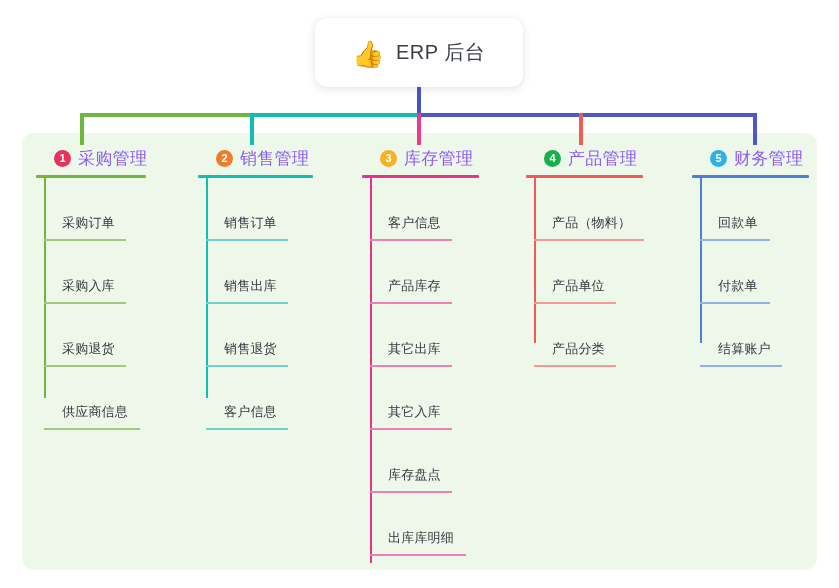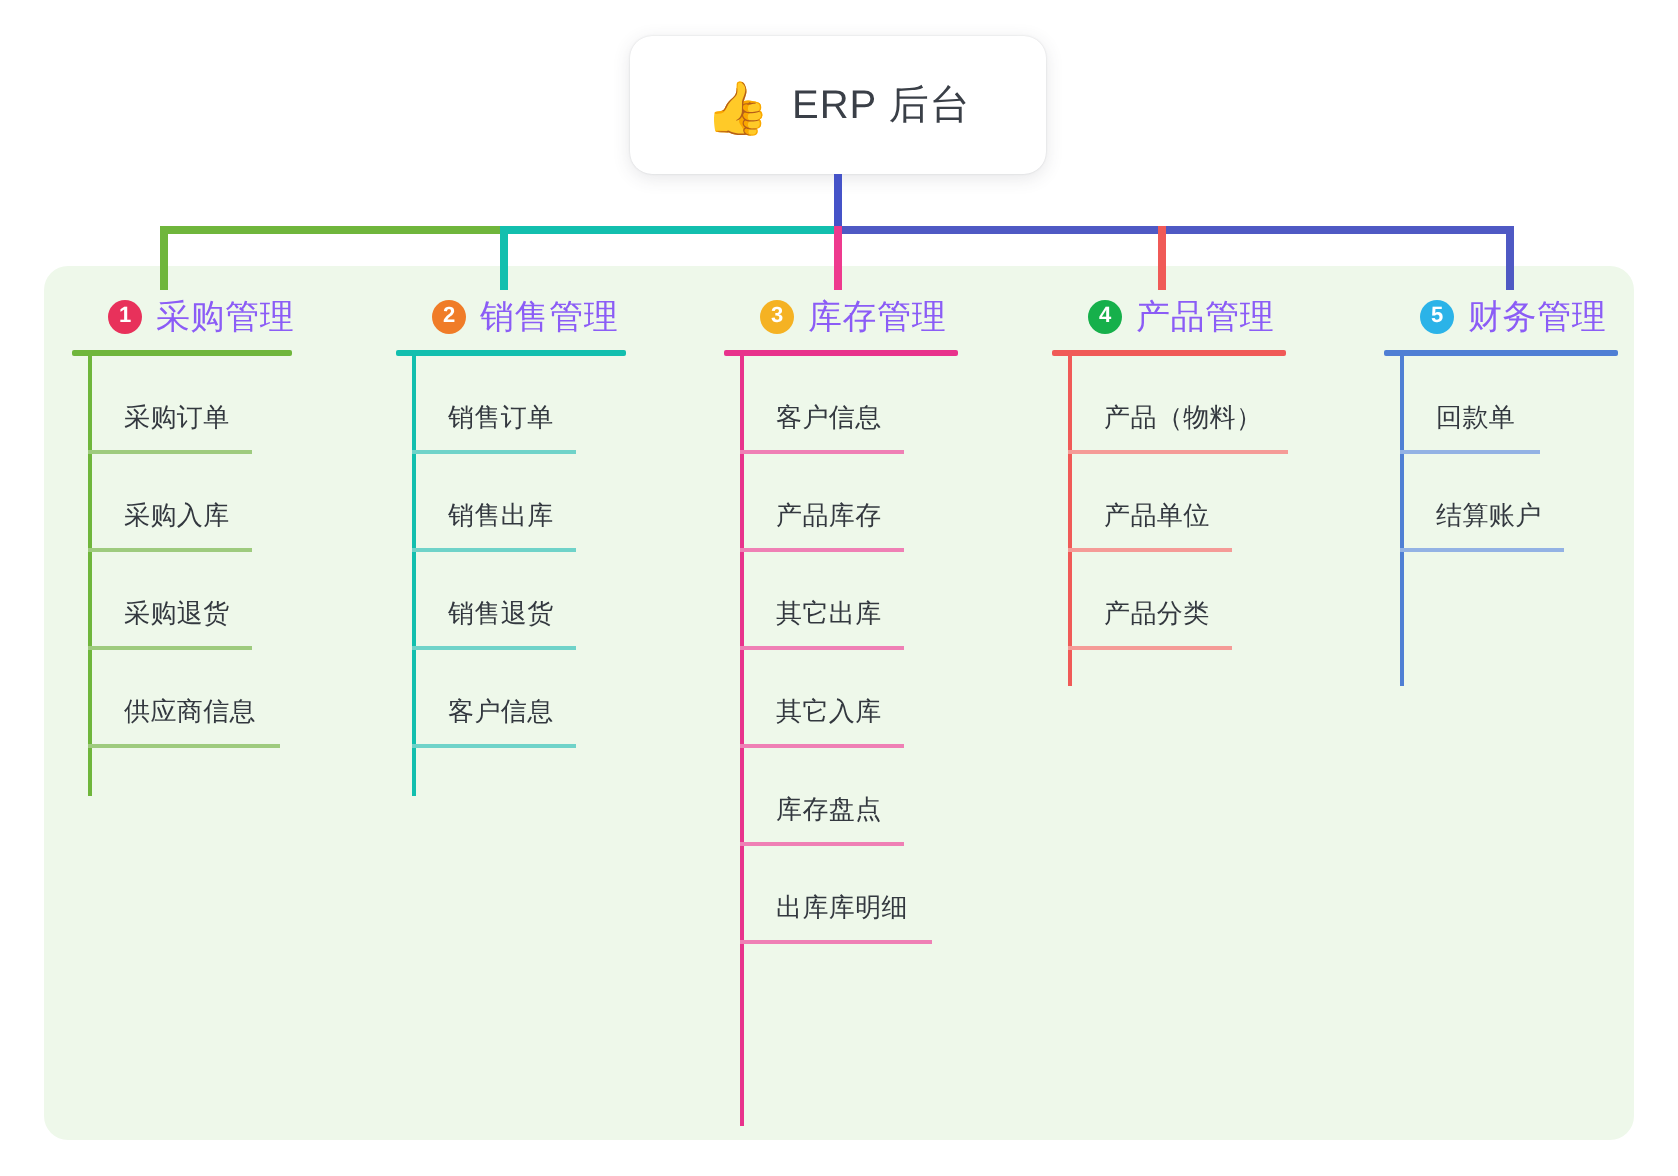--- a/index.html
+++ b/index.html
@@ -126,21 +126,21 @@
     margin-top: 0;
   }
   .spine {
     position: absolute;
     left: 8px;
     top: 0;
     width: 2px;
   }
   .leaf {
     position: relative;
-    height: 49px;
+    height: 63px;
     box-sizing: border-box;
   }
   .leaf-label {
     position: absolute;
     left: 26px;
     bottom: 9px;
     font-size: 13px;
     color: #33383f;
     white-space: nowrap;
     letter-spacing: 0.2px;
@@ -290,20 +290,24 @@
           <span class="branch-title">财务管理</span>
         </div>
         <div class="branch-rule" style="width: 117px; background: rgb(79, 127, 212);"></div>
         <div class="leaves">
           <div class="spine" style="background: rgb(79, 127, 212); height: 165px;"></div>
           <div class="leaf">
             <div class="leaf-label">回款单</div>
             <div class="leaf-rule" style="width: 70px; background: rgb(147, 178, 228);"></div>
           </div>
           <div class="leaf">
+            <div class="leaf-label">付款单</div>
+            <div class="leaf-rule" style="width: 70px; background: rgb(147, 178, 228);"></div>
+          </div>
+          <div class="leaf">
             <div class="leaf-label">结算账户</div>
             <div class="leaf-rule" style="width: 82px; background: rgb(147, 178, 228);"></div>
           </div>
         </div>
       </div>
     </div>
 
 </div>
 
 </body></html>

